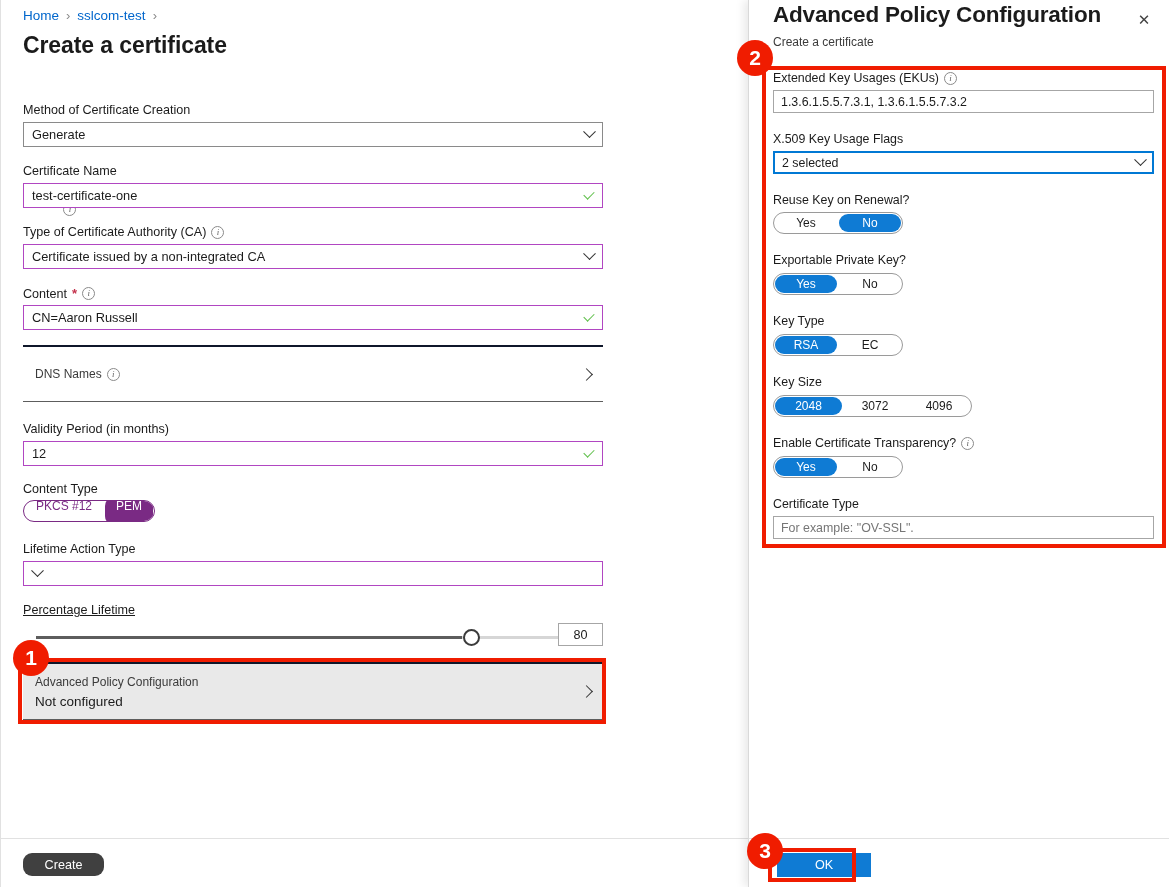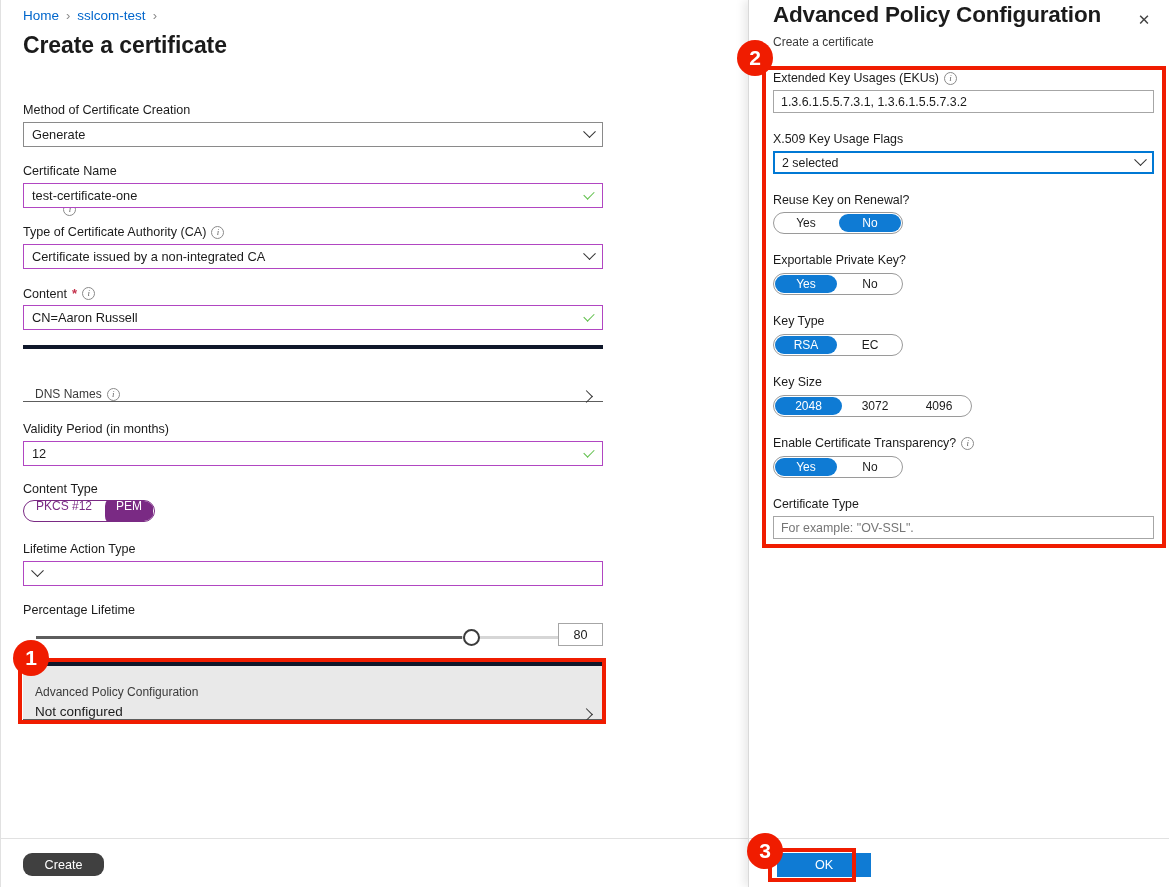--- a/index.html
+++ b/index.html
@@ -60,22 +60,22 @@
     transform: rotate(45deg) translate(-2px,-2px);
   }
   .check {
     width: 10px; height: 6px; border-left: 1.7px solid #5fbf4a; border-bottom: 1.7px solid #5fbf4a;
     transform: rotate(-45deg); margin-bottom: 3px;
   }
 
   
   .list-row {
     position: absolute; left: 22px; width: 580px;
-    border-top: 4px solid #0f172a; border-bottom: 1px solid #5d5d5d;
-    display: flex; align-items: flex-end; padding: 0 4px 0 12px; cursor: pointer;
+    border-top: 2px solid #0f172a; border-bottom: 1px solid #5d5d5d;
+    display: flex; align-items: center; padding: 0 4px 0 12px; cursor: pointer;
   }
   .list-row .col { flex: 1; display: flex; flex-direction: column; gap: 5px; }
   .list-row .r-label { font-size: 12px; color: #3b3b3b; display:flex; align-items:center; gap:5px;}
   .list-row .r-value { font-size: 13.5px; color: #1b1b1b; }
   .row-chev {
     width: 9px; height: 9px; border-right: 1.4px solid #333; border-top: 1.4px solid #333;
     transform: rotate(45deg); margin-right: 8px;
   }
 
   
@@ -257,21 +257,21 @@
 
     <div class="field-label" style="position:absolute;left:22px;top:542px;">
       <span>Lifetime Action Type</span>
     </div>
     <div class="ctl focusv" style="top:561px;">
       <span class="tail">
           <i class="chev"></i>
         </span>
     </div>
 
-    <div class="field-label" style="position:absolute;left:22px;top:603px;">
+    <div class="field-label" style="position:absolute;left:22px;top:603px;text-decoration:underline;">
       <span>Percentage Lifetime</span>
     </div>
     <div id="slider-wrap">
       <div class="track-filled"></div>
       <div class="track-rest"></div>
       <div class="thumb"></div>
     </div>
     <div id="pct-box">
       <span>80</span>
     </div>

